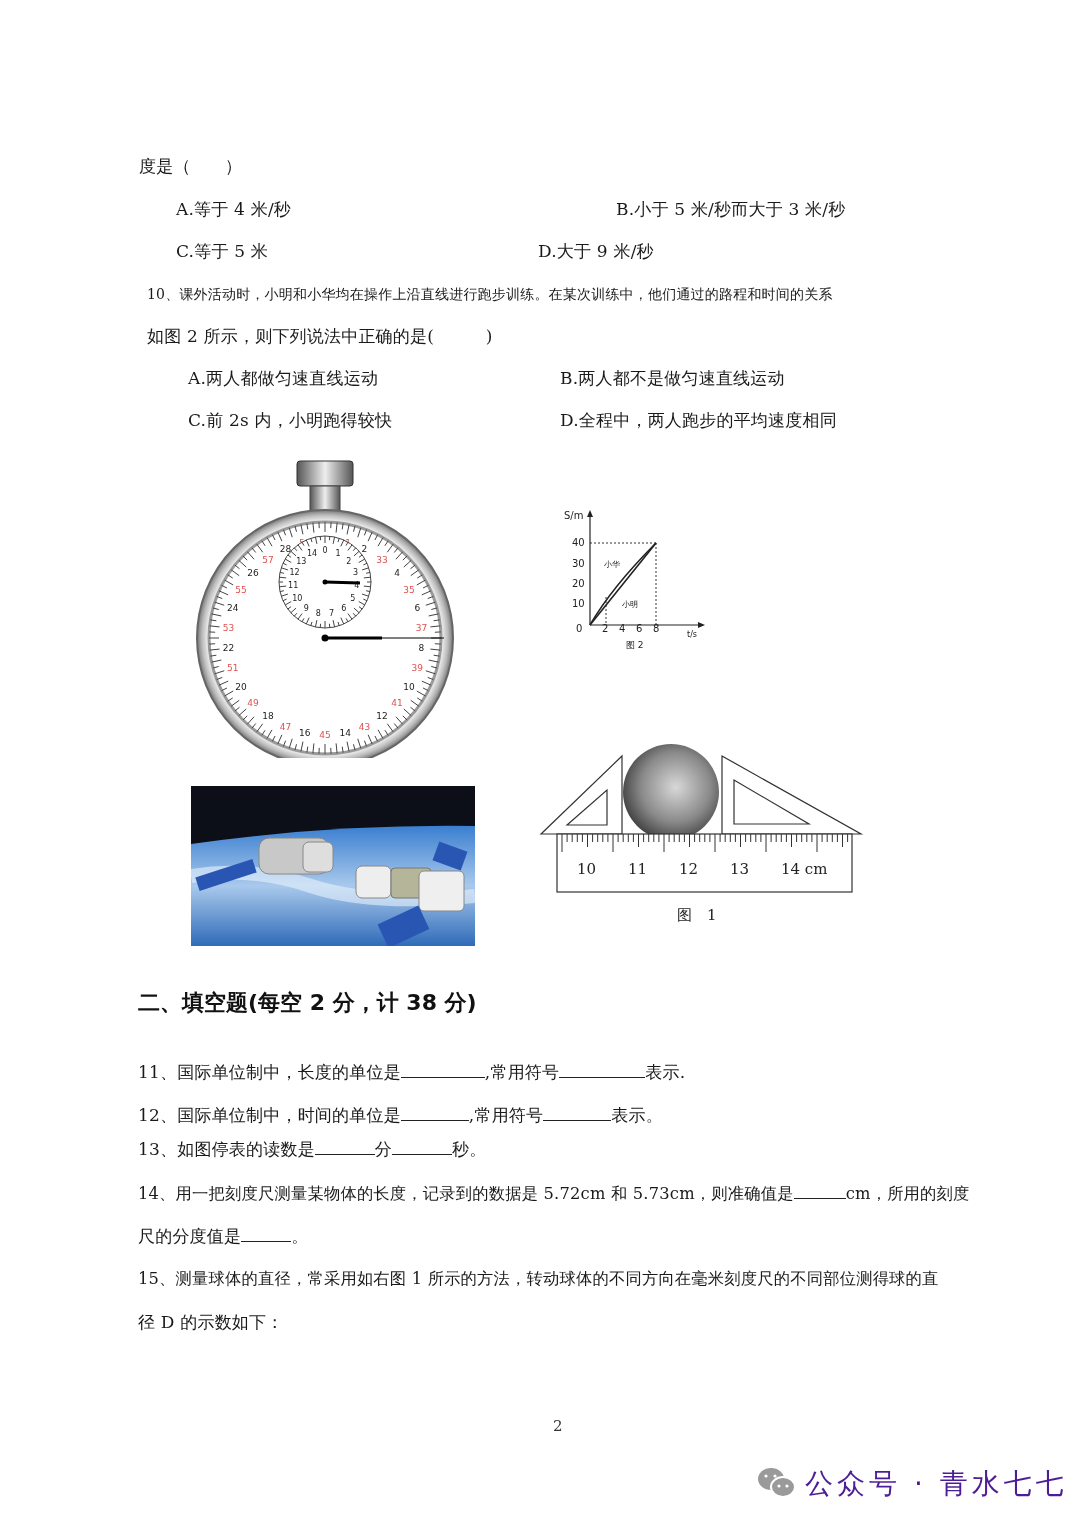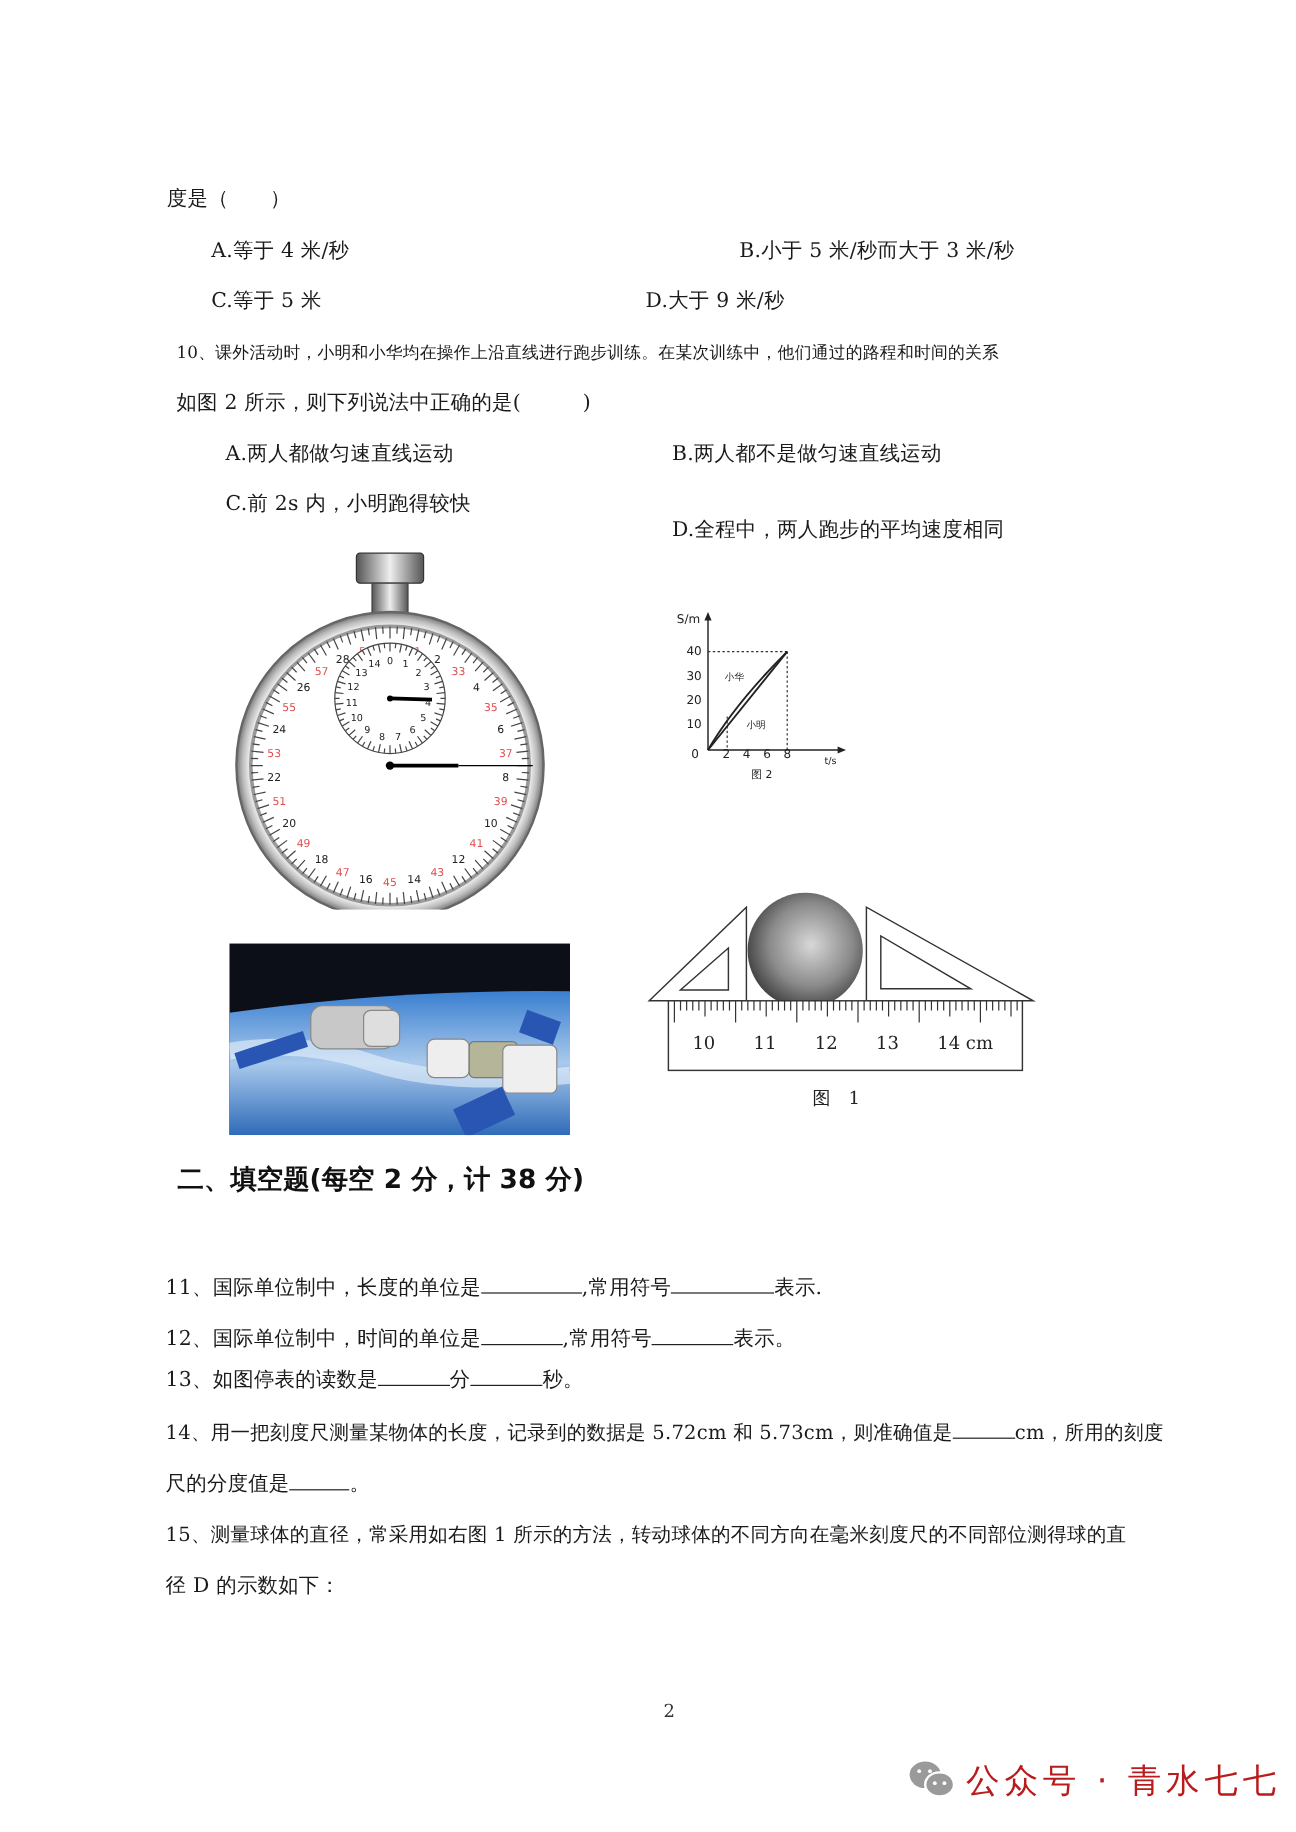--- a/index.html
+++ b/index.html
@@ -3,37 +3,37 @@
 <meta charset="utf-8">
 <style>
   html, body { margin:0; padding:0; background:#ffffff; }
   body { width:1080px; height:1527px; position:relative; overflow:hidden;
          font-family: "DejaVu Serif", "Liberation Serif", serif; color:#1a1a1a; }
   .line { position:absolute; font-size:17px; line-height:22px; white-space:nowrap; letter-spacing:0.2px; }
   .h2 { position:absolute; font-family:"DejaVu Sans", "Liberation Sans", sans-serif; font-size:22px; font-weight:bold; color:#111; white-space:nowrap; }
   .blank { display:inline-block; border-bottom:1px solid #222; height:16px; vertical-align:baseline; }
   .fig { position:absolute; }
   .pageno { position:absolute; font-size:15px; color:#333; }
-  .footer { position:absolute; font-family:"DejaVu Sans", "Liberation Sans", sans-serif; font-size:28px; color:#b91c1c; white-space:nowrap; letter-spacing:4px; }
+  .footer { position:absolute; font-family:"DejaVu Sans", "Liberation Sans", sans-serif; font-size:28px; color:#4c1d95; white-space:nowrap; letter-spacing:4px; }
 </style>
 </head>
 <body>
 
 <div class="line" style="left:139px;top:155px;">度是（　　）</div>
 <div class="line" style="left:176px;top:198px;">A.等于 4 米/秒</div>
 <div class="line" style="left:568px;top:198px;margin-left:48px;">B.小于 5 米/秒而大于 3 米/秒</div>
 <div class="line" style="left:176px;top:240px;">C.等于 5 米</div>
 <div class="line" style="left:538px;top:240px;">D.大于 9 米/秒</div>
 
 <div class="line" style="left:147px;top:283px;font-size:14px;">10、课外活动时，小明和小华均在操作上沿直线进行跑步训练。在某次训练中，他们通过的路程和时间的关系</div>
 <div class="line" style="left:147px;top:325px;">如图 2 所示，则下列说法中正确的是(　　　)</div>
 <div class="line" style="left:188px;top:367px;">A.两人都做匀速直线运动</div>
 <div class="line" style="left:560px;top:367px;text-align:right;">B.两人都不是做匀速直线运动</div>
 <div class="line" style="left:188px;top:409px;">C.前 2s 内，小明跑得较快</div>
-<div class="line" style="left:560px;top:431px;">D.全程中，两人跑步的平均速度相同</div>
+<div class="line" style="left:560px;top:409px;">D.全程中，两人跑步的平均速度相同</div>
 
 <div class="fig" style="left:192px;top:458px;width:270px;height:300px;">
   <svg width="270" height="300" viewBox="0 0 270 300">
     <defs>
       <linearGradient id="crown" x1="0" x2="1">
         <stop offset="0" stop-color="#555"></stop>
           <stop offset="0.5" stop-color="#eee"></stop>
           <stop offset="1" stop-color="#555"></stop>
       </linearGradient>
       <radialGradient id="rim" cx="0.5" cy="0.5" r="0.5">
@@ -420,21 +420,21 @@
       </g>
     <text x="40" y="136" font-size="15">10</text>
     <text x="91" y="136" font-size="15">11</text>
     <text x="142" y="136" font-size="15">12</text>
     <text x="193" y="136" font-size="15">13</text>
     <text x="244" y="136" font-size="15">14 cm</text>
     <text x="140" y="182" font-size="15">图　1</text>
   </svg>
 </div>
 
-<div class="h2" style="left:138px;top:968px;margin-left:10px;">二、填空题(每空 2 分，计 38 分)</div>
+<div class="h2" style="left:138px;top:988px;">二、填空题(每空 2 分，计 38 分)</div>
 
 <div class="line" style="left:138px;top:1061px;">
   <span>11、国际单位制中，长度的单位是</span><span class="blank" style="width:84px;"></span><span>,常用符号</span><span class="blank" style="width:86px;"></span><span>表示.</span>
 </div>
 
 <div class="line" style="left:138px;top:1104px;">
   <span>12、国际单位制中，时间的单位是</span><span class="blank" style="width:68px;"></span><span>,常用符号</span><span class="blank" style="width:68px;"></span><span>表示。</span>
 </div>
 
 <div class="line" style="left:138px;top:1138px;">

